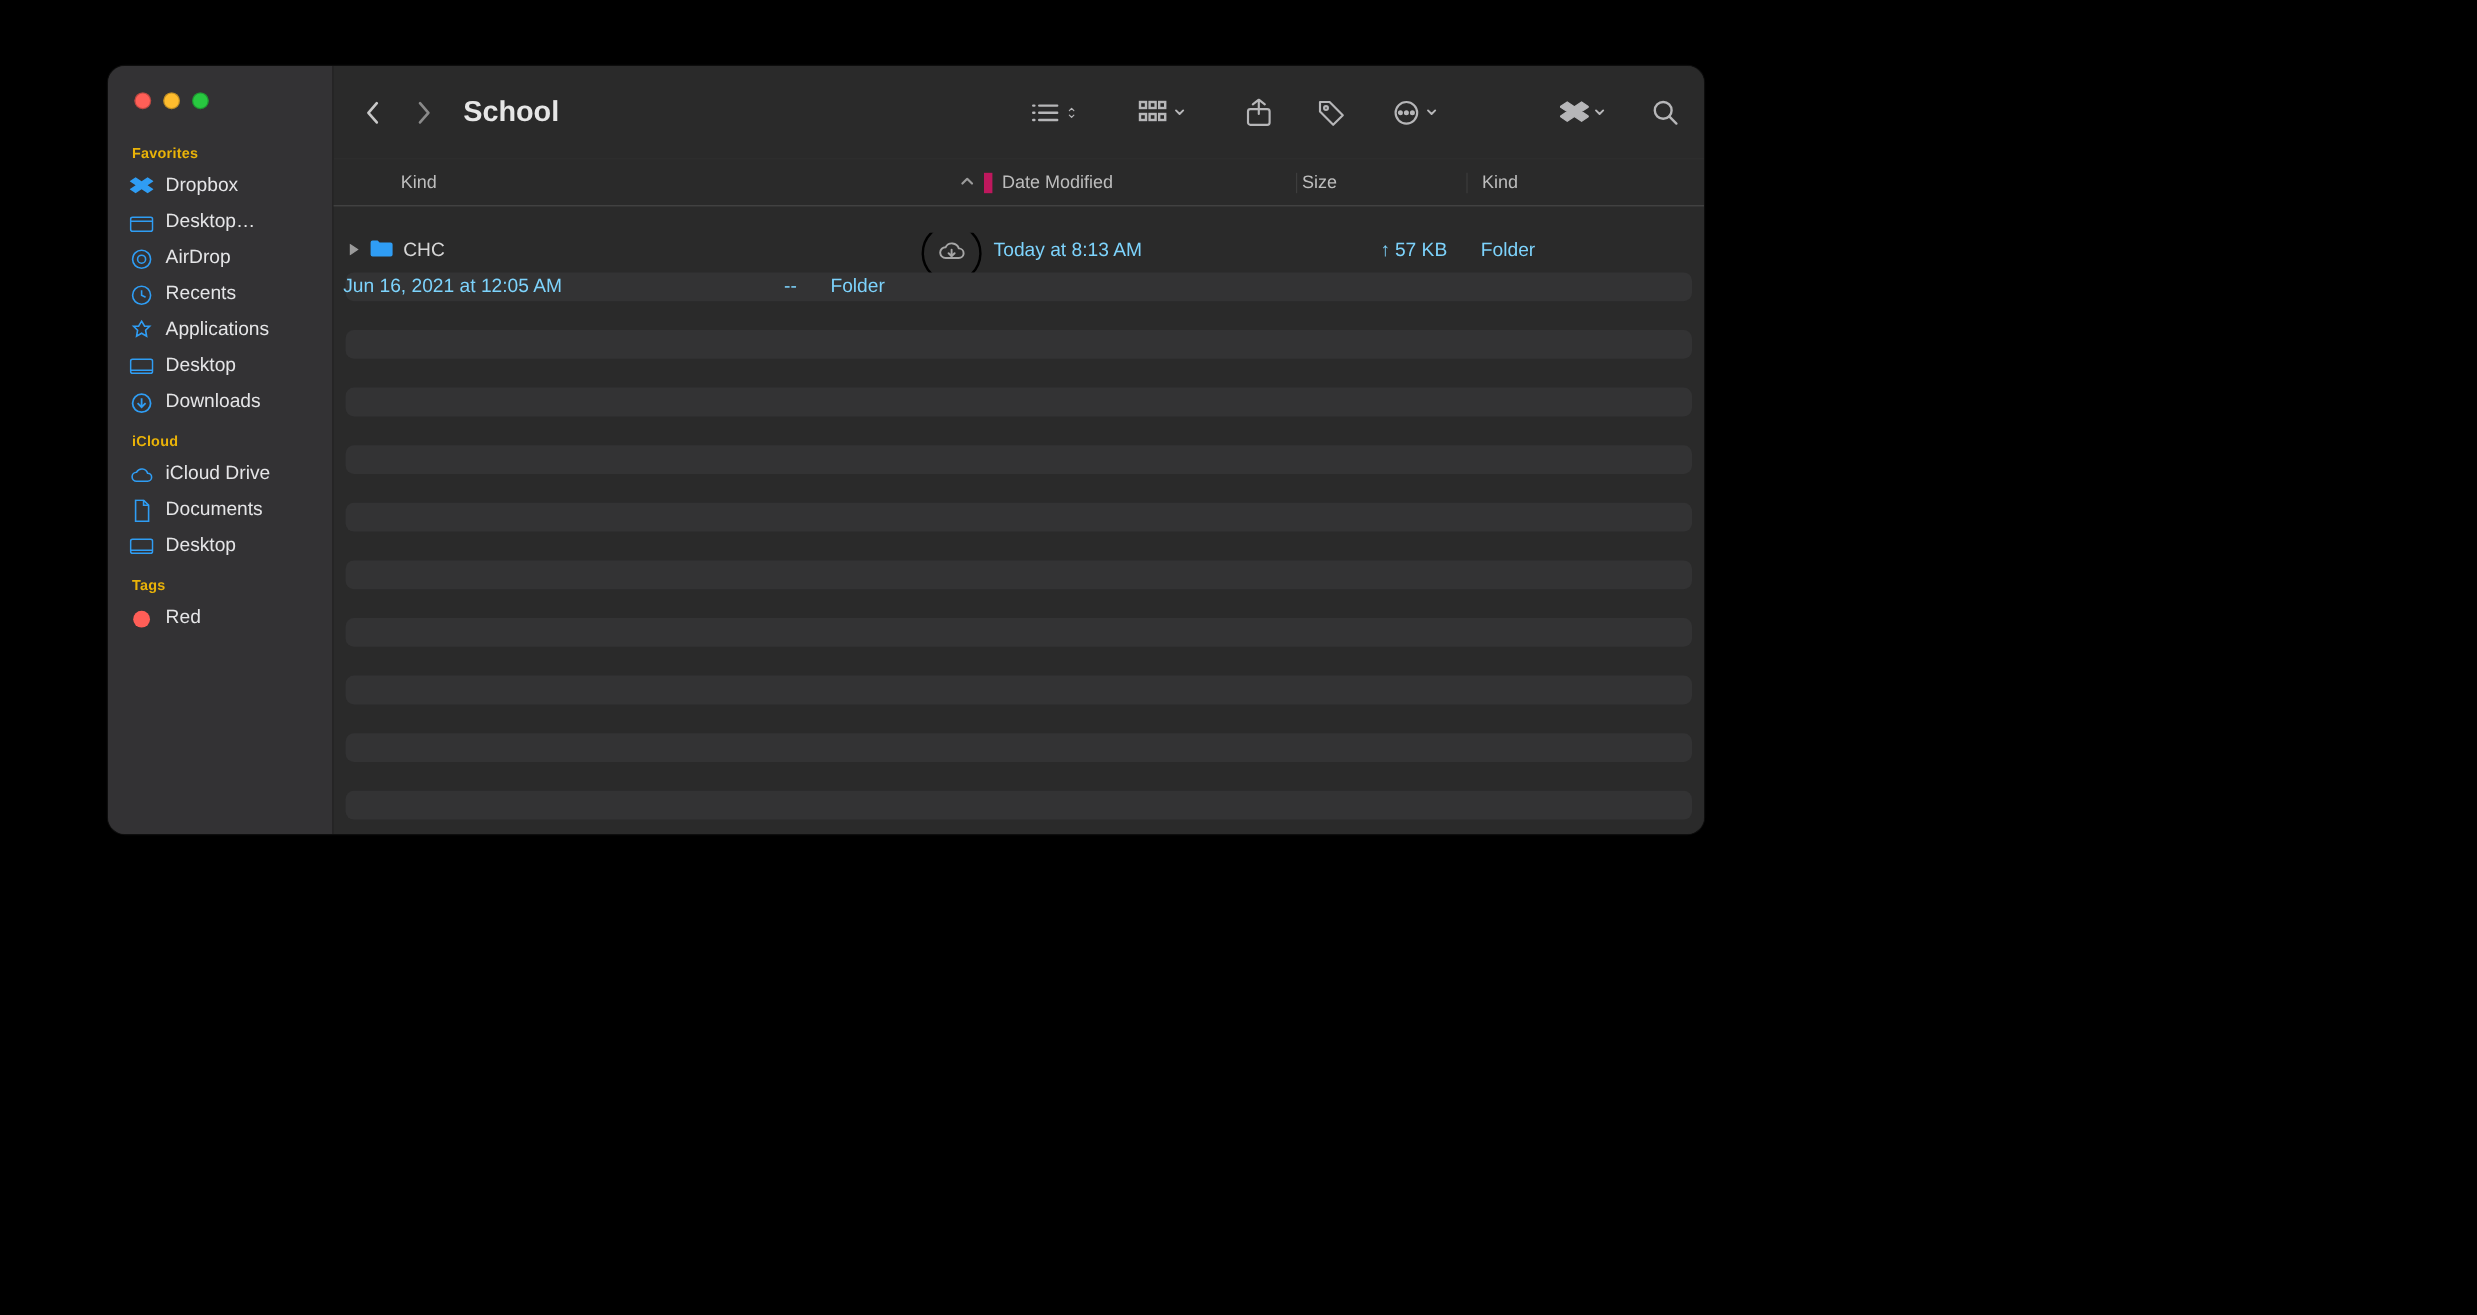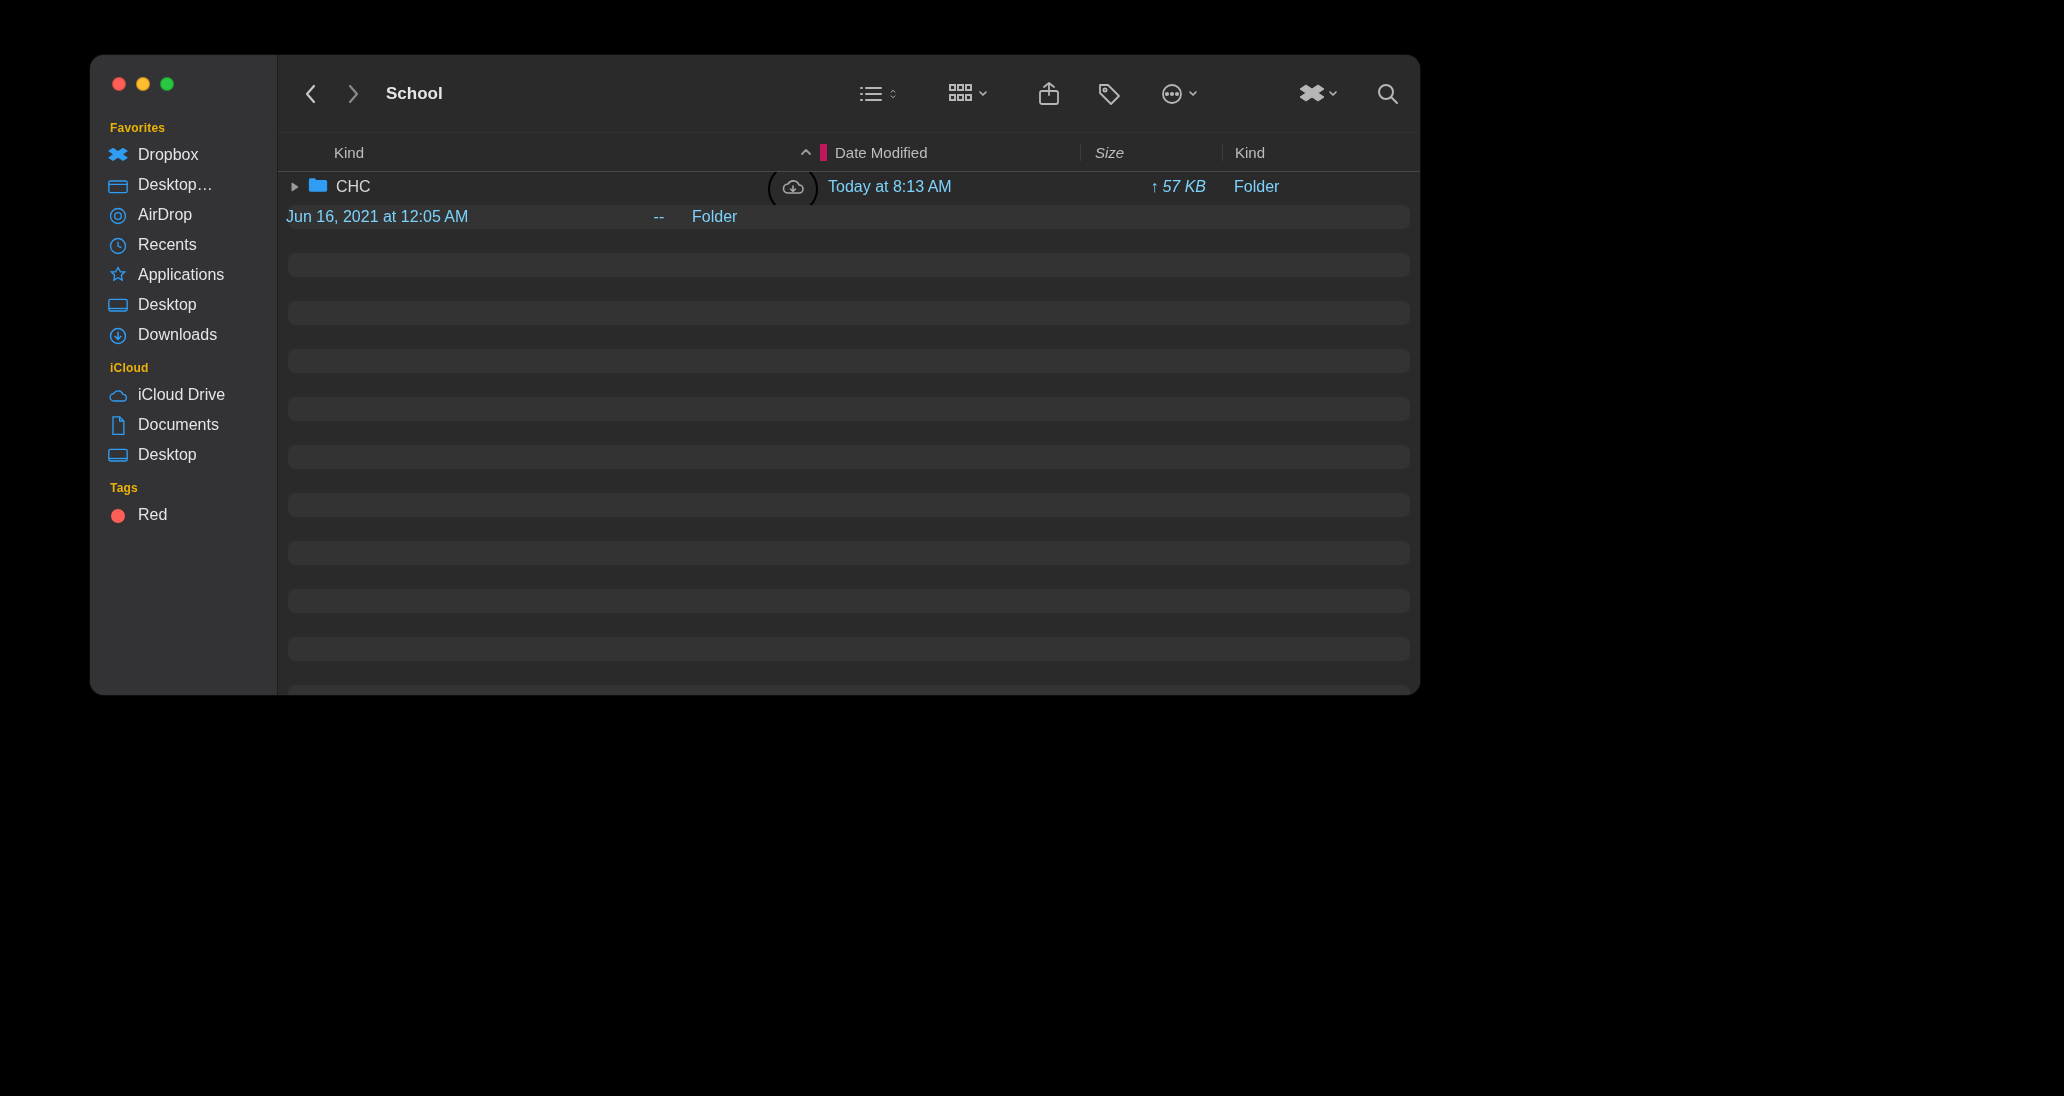--- a/index.html
+++ b/index.html
@@ -90,21 +90,21 @@
     border-bottom: 1px solid rgba(255,255,255,0.03);
     gap: 12px;
   }
   .nav-arrow {
     width: 30px; height: 30px;
     display: flex; align-items: center; justify-content: center;
     color: #c8c8c8;
   }
   .nav-arrow svg { width: 16px; height: 20px; }
   .title {
-    font-size: 17px;
+    font-size: 24px;
     font-weight: 700;
     color: #e6e6e6;
     margin-left: 6px;
   }
   .toolbar-spacer { flex: 1; }
   .tool-btn {
     color: #b6b6b8;
     display: flex; align-items: center; gap: 4px;
     margin-right: 26px;
   }
@@ -117,29 +117,30 @@
     display: flex;
     align-items: center;
     background: #2a2a2a;
     border-bottom: 1px solid #484848;
     font-size: 15px;
     color: #bdbdbd;
   }
   .col-name { flex: 0 0 542px; padding-left: 56px; display:flex; align-items:center;}
   .col-name .sort { margin-left:auto; margin-right:8px; }
   .col-mod  { flex: 0 0 260px; padding-left: 8px; border-left: 7px solid #be185d;}
-  .col-size { flex: 0 0 142px; padding-left: 14px; border-left: 1px solid #3d3d3d; font-style: italic;}
+  .col-size { flex: 0 0 142px; padding-left: 4px; border-left: 1px solid #3d3d3d;}
   .col-kind { flex: 1; padding-left: 12px; border-left: 1px solid #3d3d3d;}
   .sort svg { width:12px; height:12px; stroke:#9b9b9b; }
 
   
   .rows {
     position: relative;
     flex: 1;
     overflow: hidden;
+    margin-top: 22px;
   }
   .stripes {
     position:absolute; inset:0;
   }
   .stripe {
     position:absolute; left:10px; right:10px; height:24px;
     background: #333334;
     border-radius: 7px;
   }
   .row {

